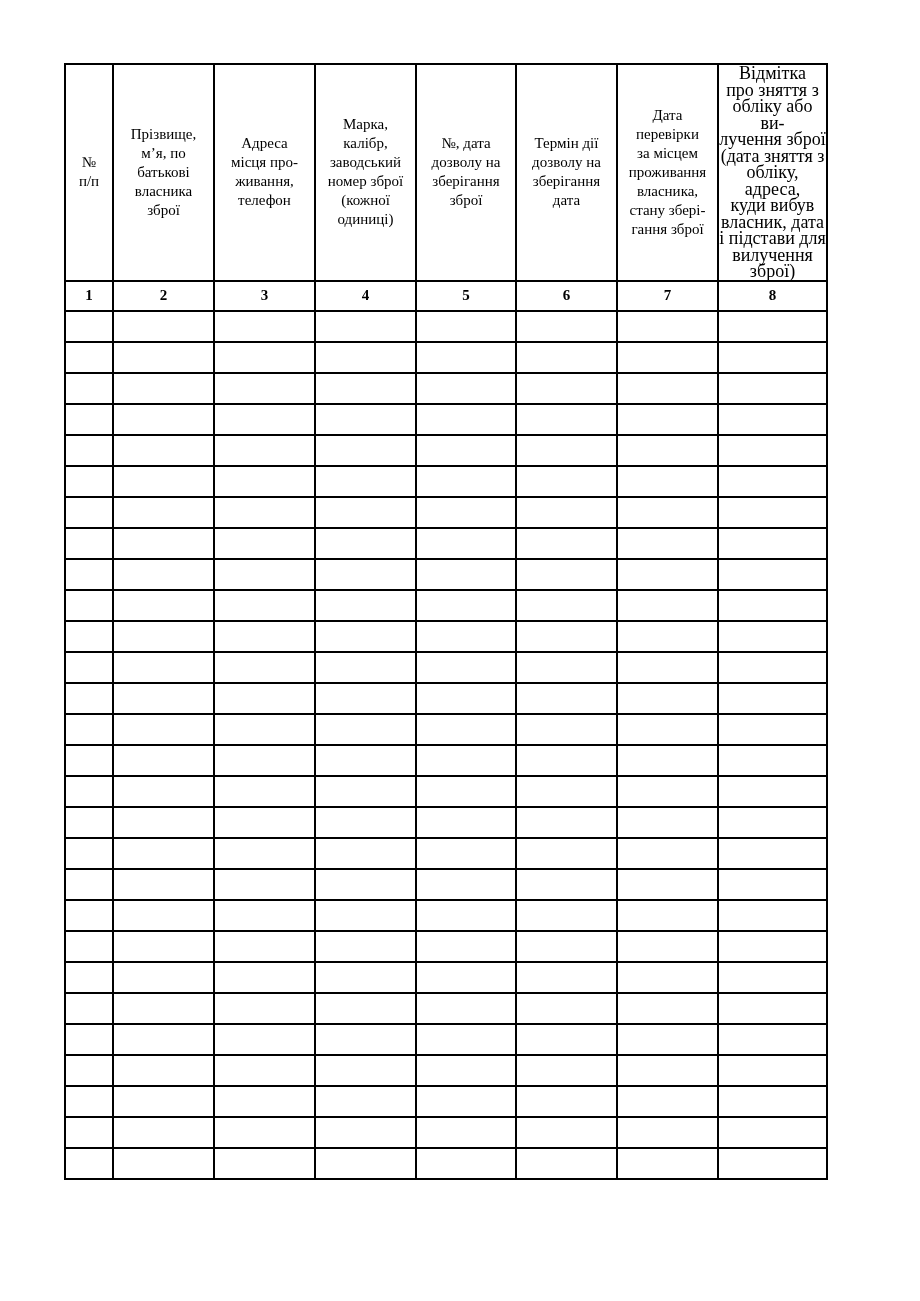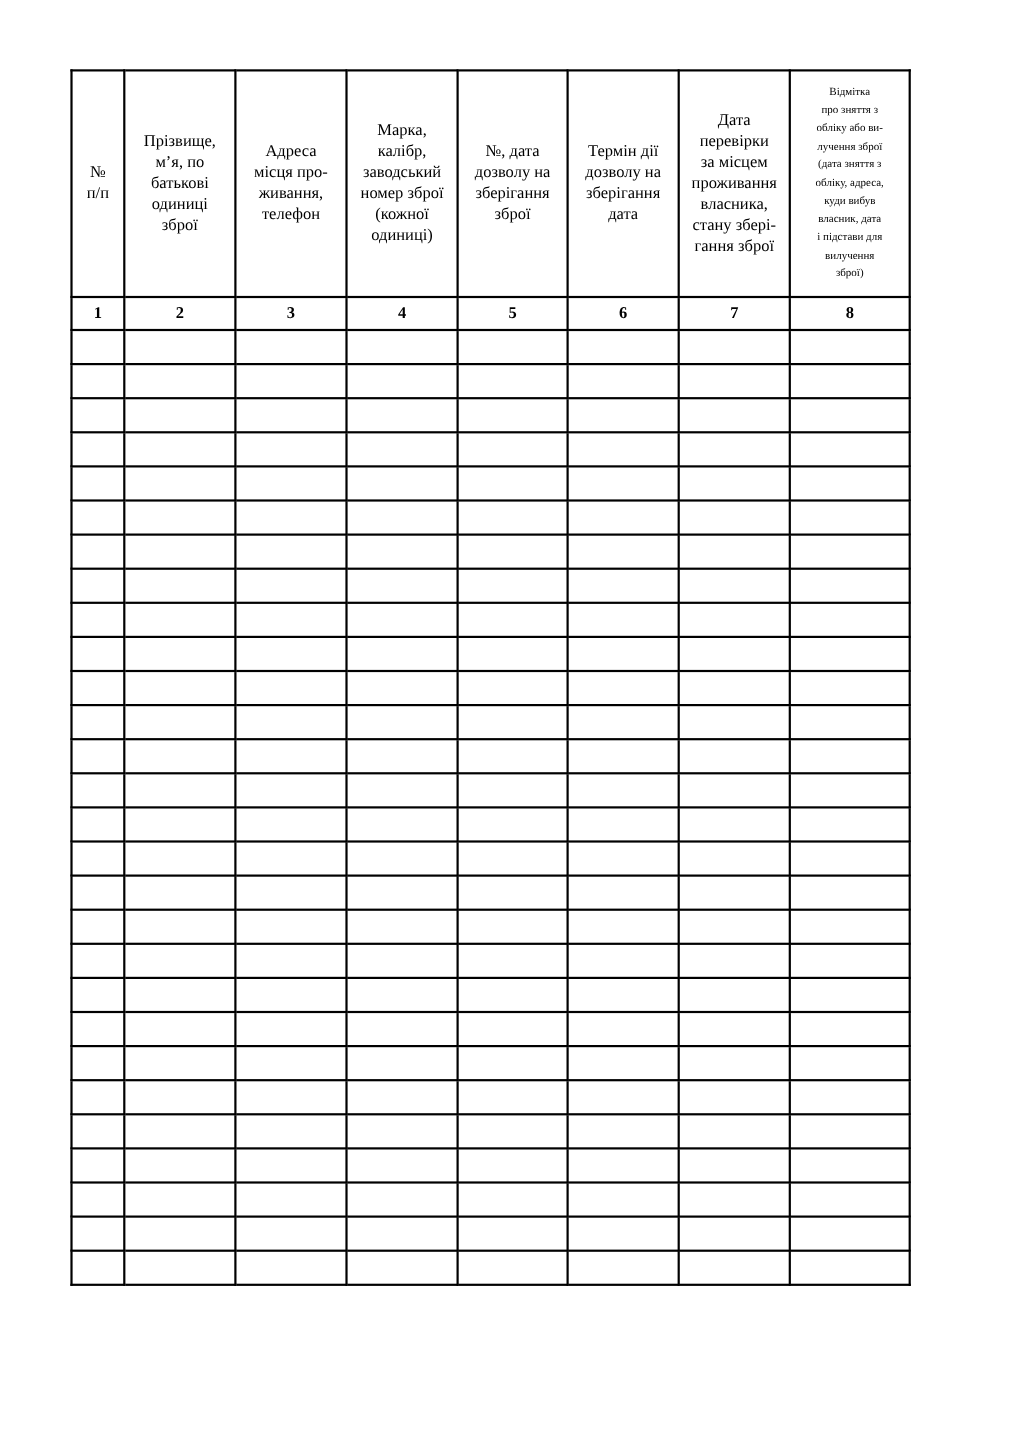--- a/index.html
+++ b/index.html
@@ -35,21 +35,21 @@
     font-weight: normal;
     overflow: hidden;
   }
   .register thead tr.header-row th {
     height: 204px;
     font-size: 15px;
     line-height: 19px;
     white-space: pre-line;
   }
   .register thead tr.header-row th.small {
-    font-size: 10px;
+    font-size: 18px;
     line-height: 16.5px;
   }
   .register tr.nums td {
     height: 28px;
     font-size: 15px;
     font-weight: bold;
   }
   .register tbody td {
     height: 29px;
   }
@@ -69,21 +69,21 @@
       <col style="width:101px">
       <col style="width:109px">
     </colgroup>
     <thead>
       <tr class="header-row">
         <th>№
 п/п</th>
         <th>Прізвище,
 м’я, по
 батькові
-одиниці
+власника
 зброї</th>
         <th>Адреса
 місця про-
 живання,
 телефон</th>
         <th>Марка,
 калібр,
 заводський
 номер зброї
 (кожної

